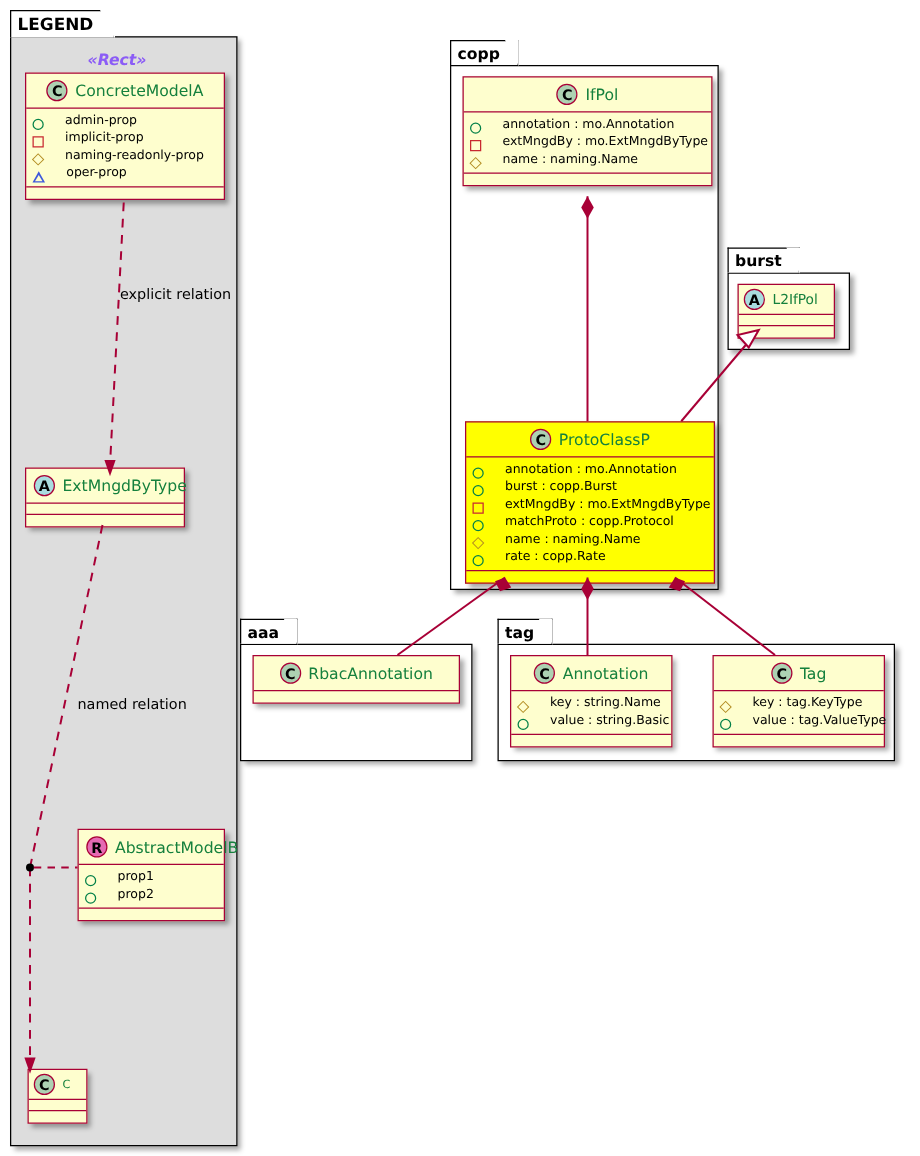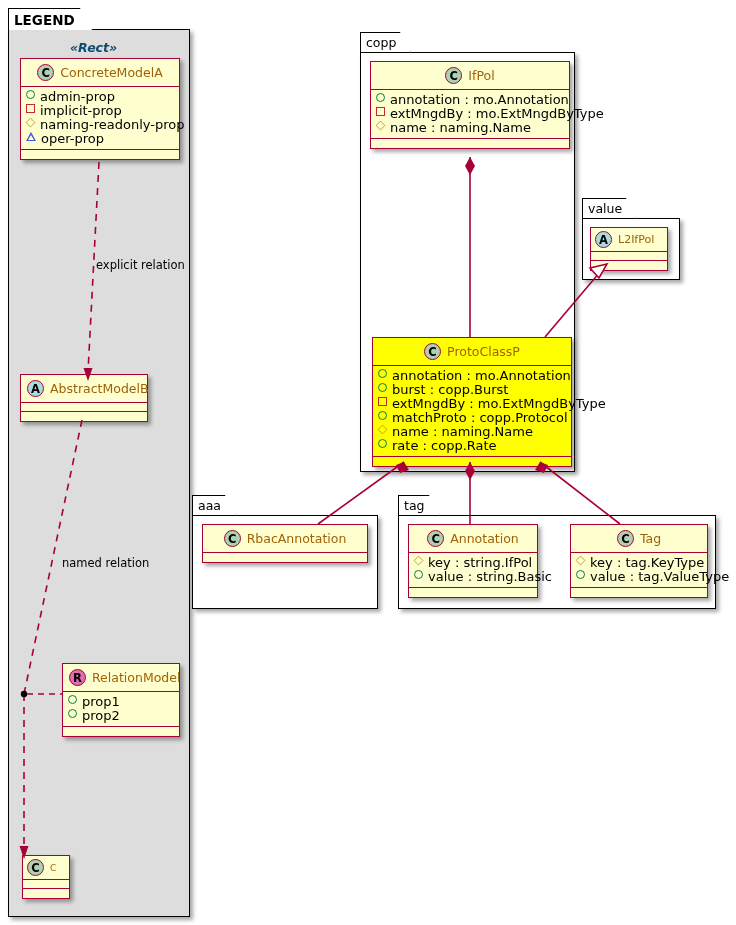--- a/index.html
+++ b/index.html
@@ -31,21 +31,21 @@
     align-items: center;
     justify-content: center;
     gap: 6px;
     padding: 5px 6px 5px 6px;
     border-bottom: 1.5px solid #A80036;
     box-sizing: border-box;
   }
   .cls-head.left { justify-content: flex-start; }
   .cls-name {
     font-size: 12.5px;
-    color: #a16207;
+    color: #15803d;
     white-space: nowrap;
   }
   .cls-name.ital { }
   .cls-name.tiny { font-size: 9px; }
 
   .badge {
     width: 17px; height: 17px;
     border-radius: 50%;
     display: inline-flex;
     align-items: center;
@@ -63,23 +63,23 @@
   .cls-attrs {
     padding: 3px 5px 3px 5px;
     border-bottom: 1.5px solid #A80036;
     box-sizing: border-box;
   }
   .cls-attrs.empty { height: 9px; padding: 0; }
   .cls-methods { height: 9px; box-sizing: border-box; }
 
   .attr {
     display: flex;
-    align-items: flex-start;
-    gap: 5px;
-    font-size: 13px;
+    align-items: flex-end;
+    gap: 17px;
+    font-size: 10px;
     color: #000000;
     line-height: 14px;
     white-space: nowrap;
   }
 
   
   .mk { width: 9px; height: 9px; flex: 0 0 auto; position: relative; }
   .mk.circle {
     border: 1.3px solid #038048;
     border-radius: 50%;
@@ -134,21 +134,21 @@
     top: 0; left: 0;
     height: 20px;
     background: #FFFFFF;
     border: 1.6px solid #000000;
     border-bottom: none;
     box-sizing: border-box;
     display: flex;
     align-items: center;
     padding: 0 14px 0 5px;
     font-size: 12.5px;
-    font-weight: normal;
+    font-weight: bold;
     color: #000000;
     z-index: 3;
   }
   .pkg-tab::after {
     content: "";
     position: absolute;
     right: -1px; top: -1px;
     width: 0; height: 0;
     border-top: 21px solid #FFFFFF;
     border-left: 11px solid transparent;
@@ -192,21 +192,21 @@
     width: 182px; height: 888px;
     background: #DDDDDD;
     border: 1.8px solid #000000;
     box-shadow: 3px 3px 4px rgba(0,0,0,0.35);
     box-sizing: border-box;
   }
   .stereo {
     position: absolute;
     font-size: 12.5px;
     font-style: italic;
-    color: #0c4a6e;
+    color: #8b5cf6;
     font-weight: bold;
   }
 
   .edge-label {
     position: absolute;
     font-size: 11.5px;
     color: #000000;
     white-space: nowrap;
   }
 
@@ -277,37 +277,37 @@
         <span>naming-readonly-prop</span>
       </div>
       <div class="attr">
         <span class="mk triangle"></span>
         <span>oper-prop</span>
       </div>
     </div>
     <div class="cls-methods"></div>
   </div>
 
-  <div class="edge-label" style="left:96px; top:258px;">explicit relation</div>
+  <div class="edge-label" style="left:96px; top:228px;">explicit relation</div>
 
   <div class="cls" style="left:20px; top:374px; width:128px;">
     <div class="cls-head left">
       <span class="badge a">A</span>
-      <span class="cls-name ital">AbstractModelB</span>
+      <span class="cls-name ital">ExtMngdByType</span>
     </div>
     <div class="cls-attrs empty"></div>
     <div class="cls-methods"></div>
   </div>
 
   <div class="edge-label" style="left:62px; top:556px;">named relation</div>
 
   <div class="cls" style="left:62px; top:663px; width:118px;">
     <div class="cls-head left">
       <span class="badge r">R</span>
-      <span class="cls-name">RelationModel</span>
+      <span class="cls-name">AbstractModelB</span>
     </div>
     <div class="cls-attrs">
       <div class="attr">
         <span class="mk circle"></span>
         <span>prop1</span>
       </div>
       <div class="attr">
         <span class="mk circle"></span>
         <span>prop2</span>
       </div>
@@ -382,21 +382,21 @@
       <div class="attr">
         <span class="mk circle"></span>
         <span>rate : copp.Rate</span>
       </div>
     </div>
     <div class="cls-methods"></div>
   </div>
 
   <div class="pkg" style="left:582px; top:198px; width:98px; height:82px;">
     <div class="pkg-tab">
-      <span>value</span>
+      <span>burst</span>
     </div>
     <div class="pkg-body" style="top:20px; width:98px; height:62px;"></div>
   </div>
 
   <div class="cls" style="left:590px; top:227px; width:78px;">
     <div class="cls-head left" style="padding:3px 4px;">
       <span class="badge a">A</span>
       <span class="cls-name ital" style="font-size:11px;">L2IfPol</span>
     </div>
     <div class="cls-attrs empty"></div>
@@ -426,21 +426,21 @@
   </div>
 
   <div class="cls" style="left:408px; top:524px; width:130px;">
     <div class="cls-head">
       <span class="badge c">C</span>
       <span class="cls-name">Annotation</span>
     </div>
     <div class="cls-attrs">
       <div class="attr">
         <span class="mk diamond"></span>
-        <span>key : string.IfPol</span>
+        <span>key : string.Name</span>
       </div>
       <div class="attr">
         <span class="mk circle"></span>
         <span>value : string.Basic</span>
       </div>
     </div>
     <div class="cls-methods"></div>
   </div>
 
   <div class="cls" style="left:570px; top:524px; width:138px;">

